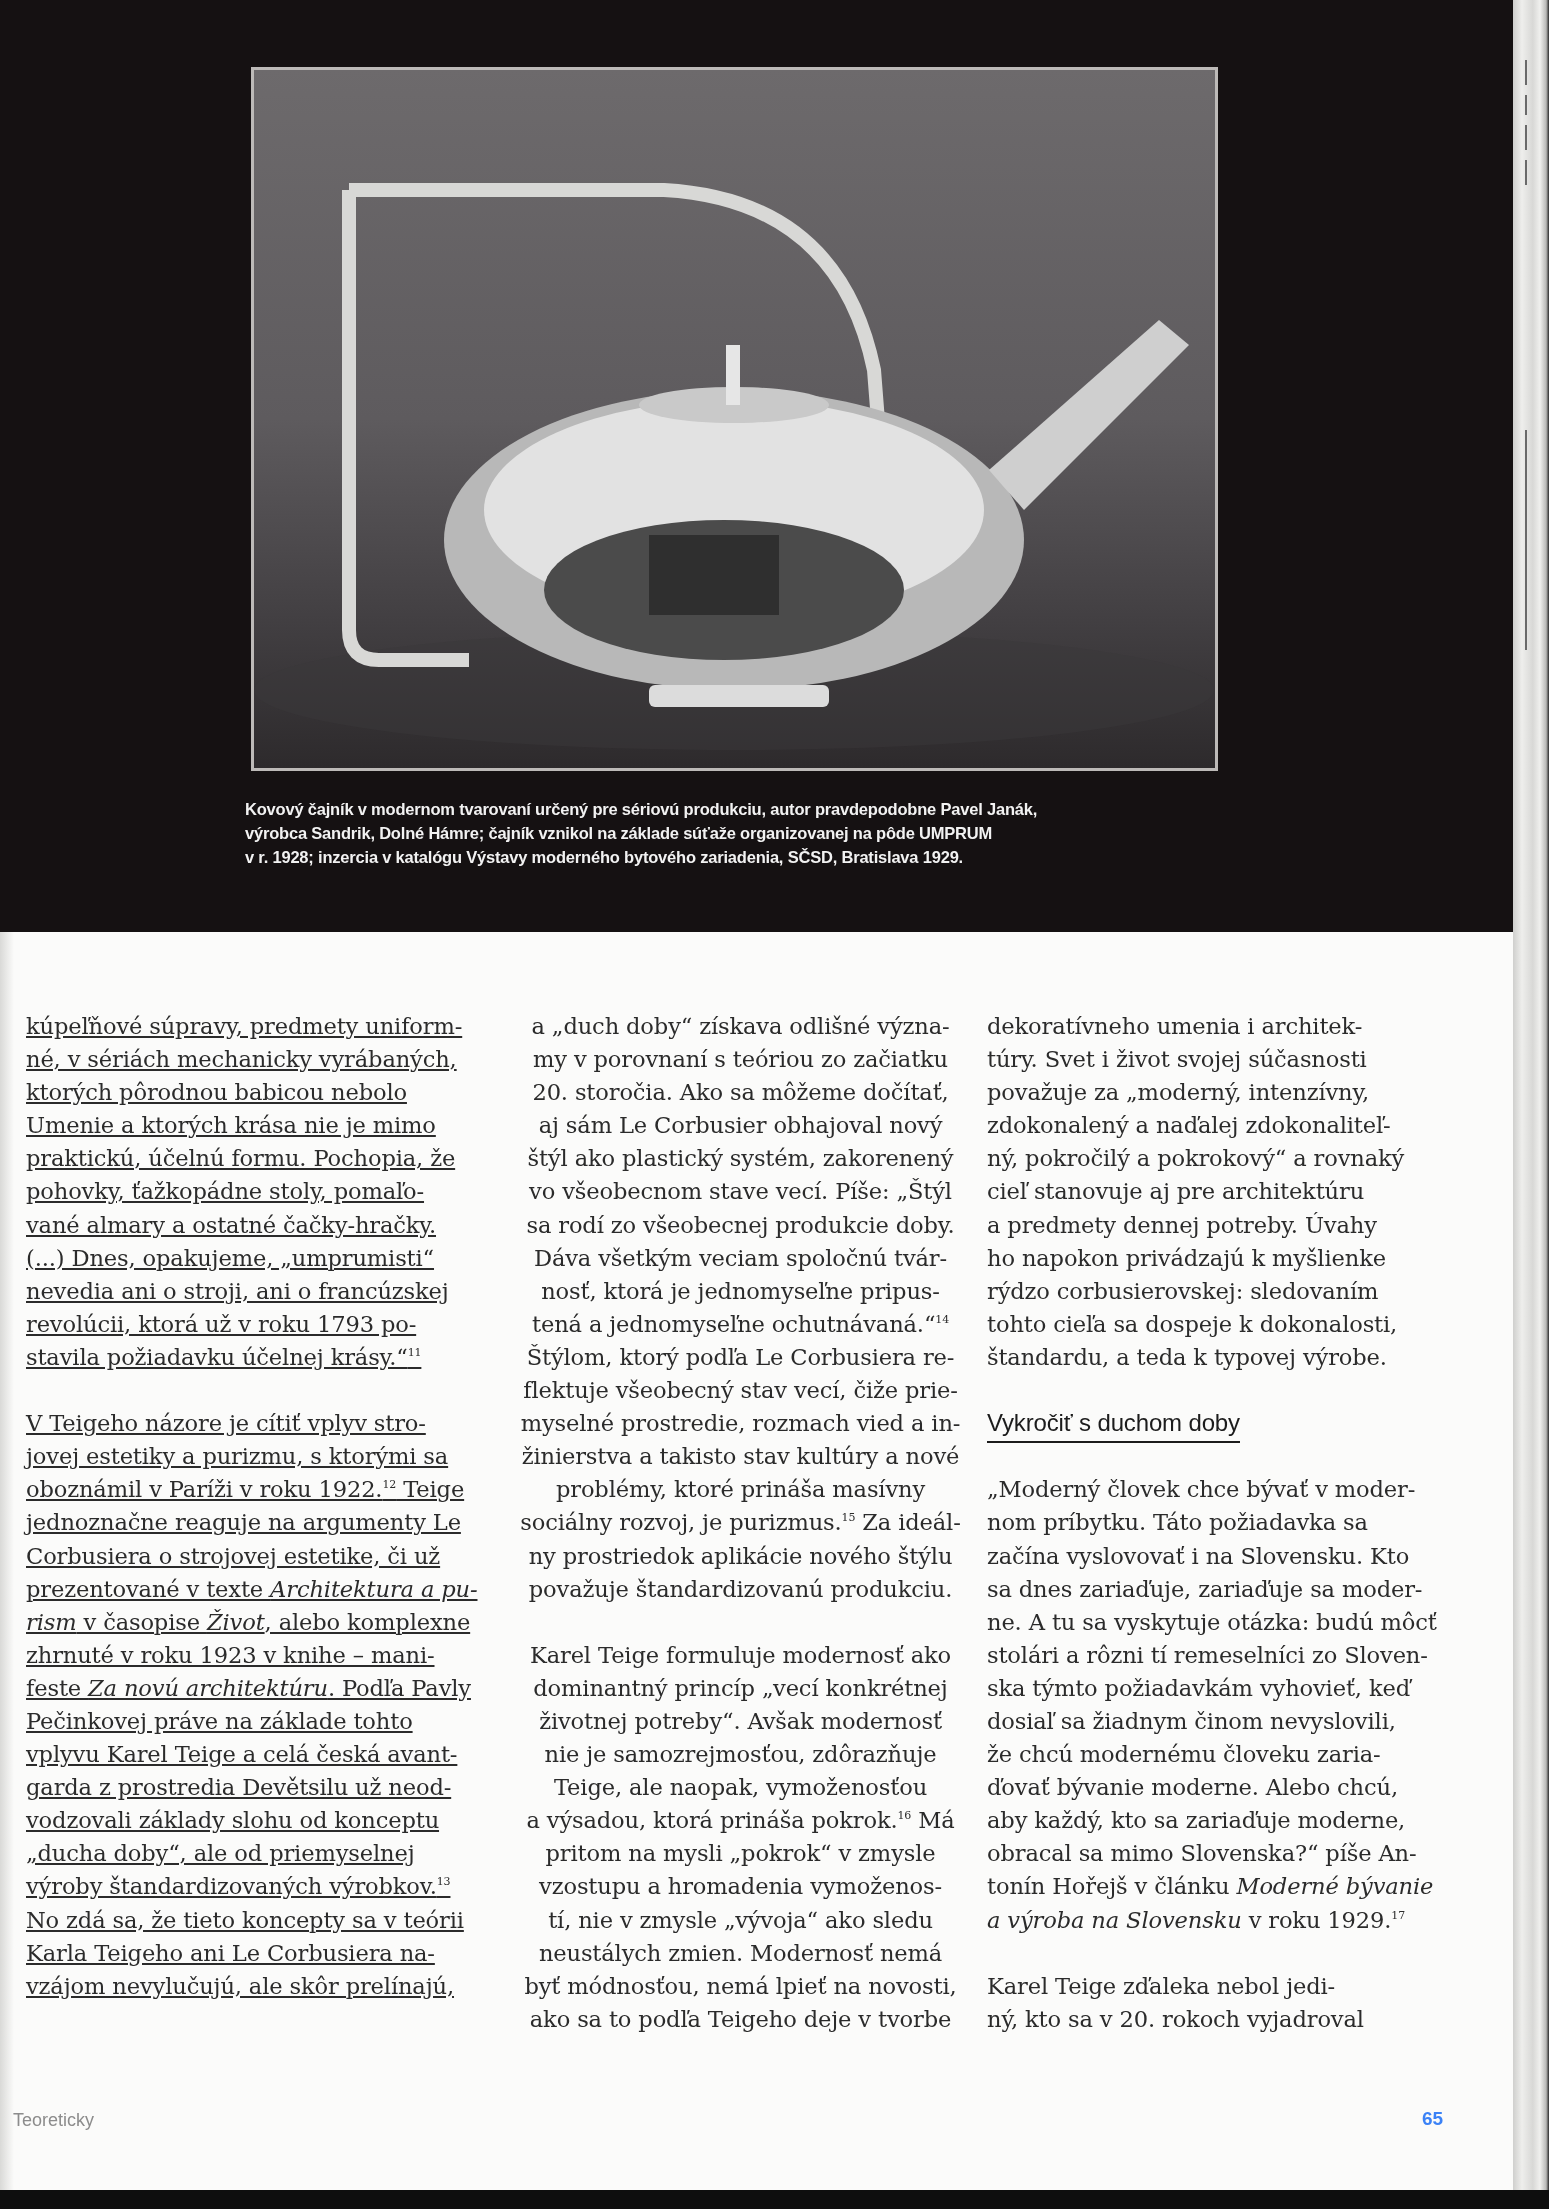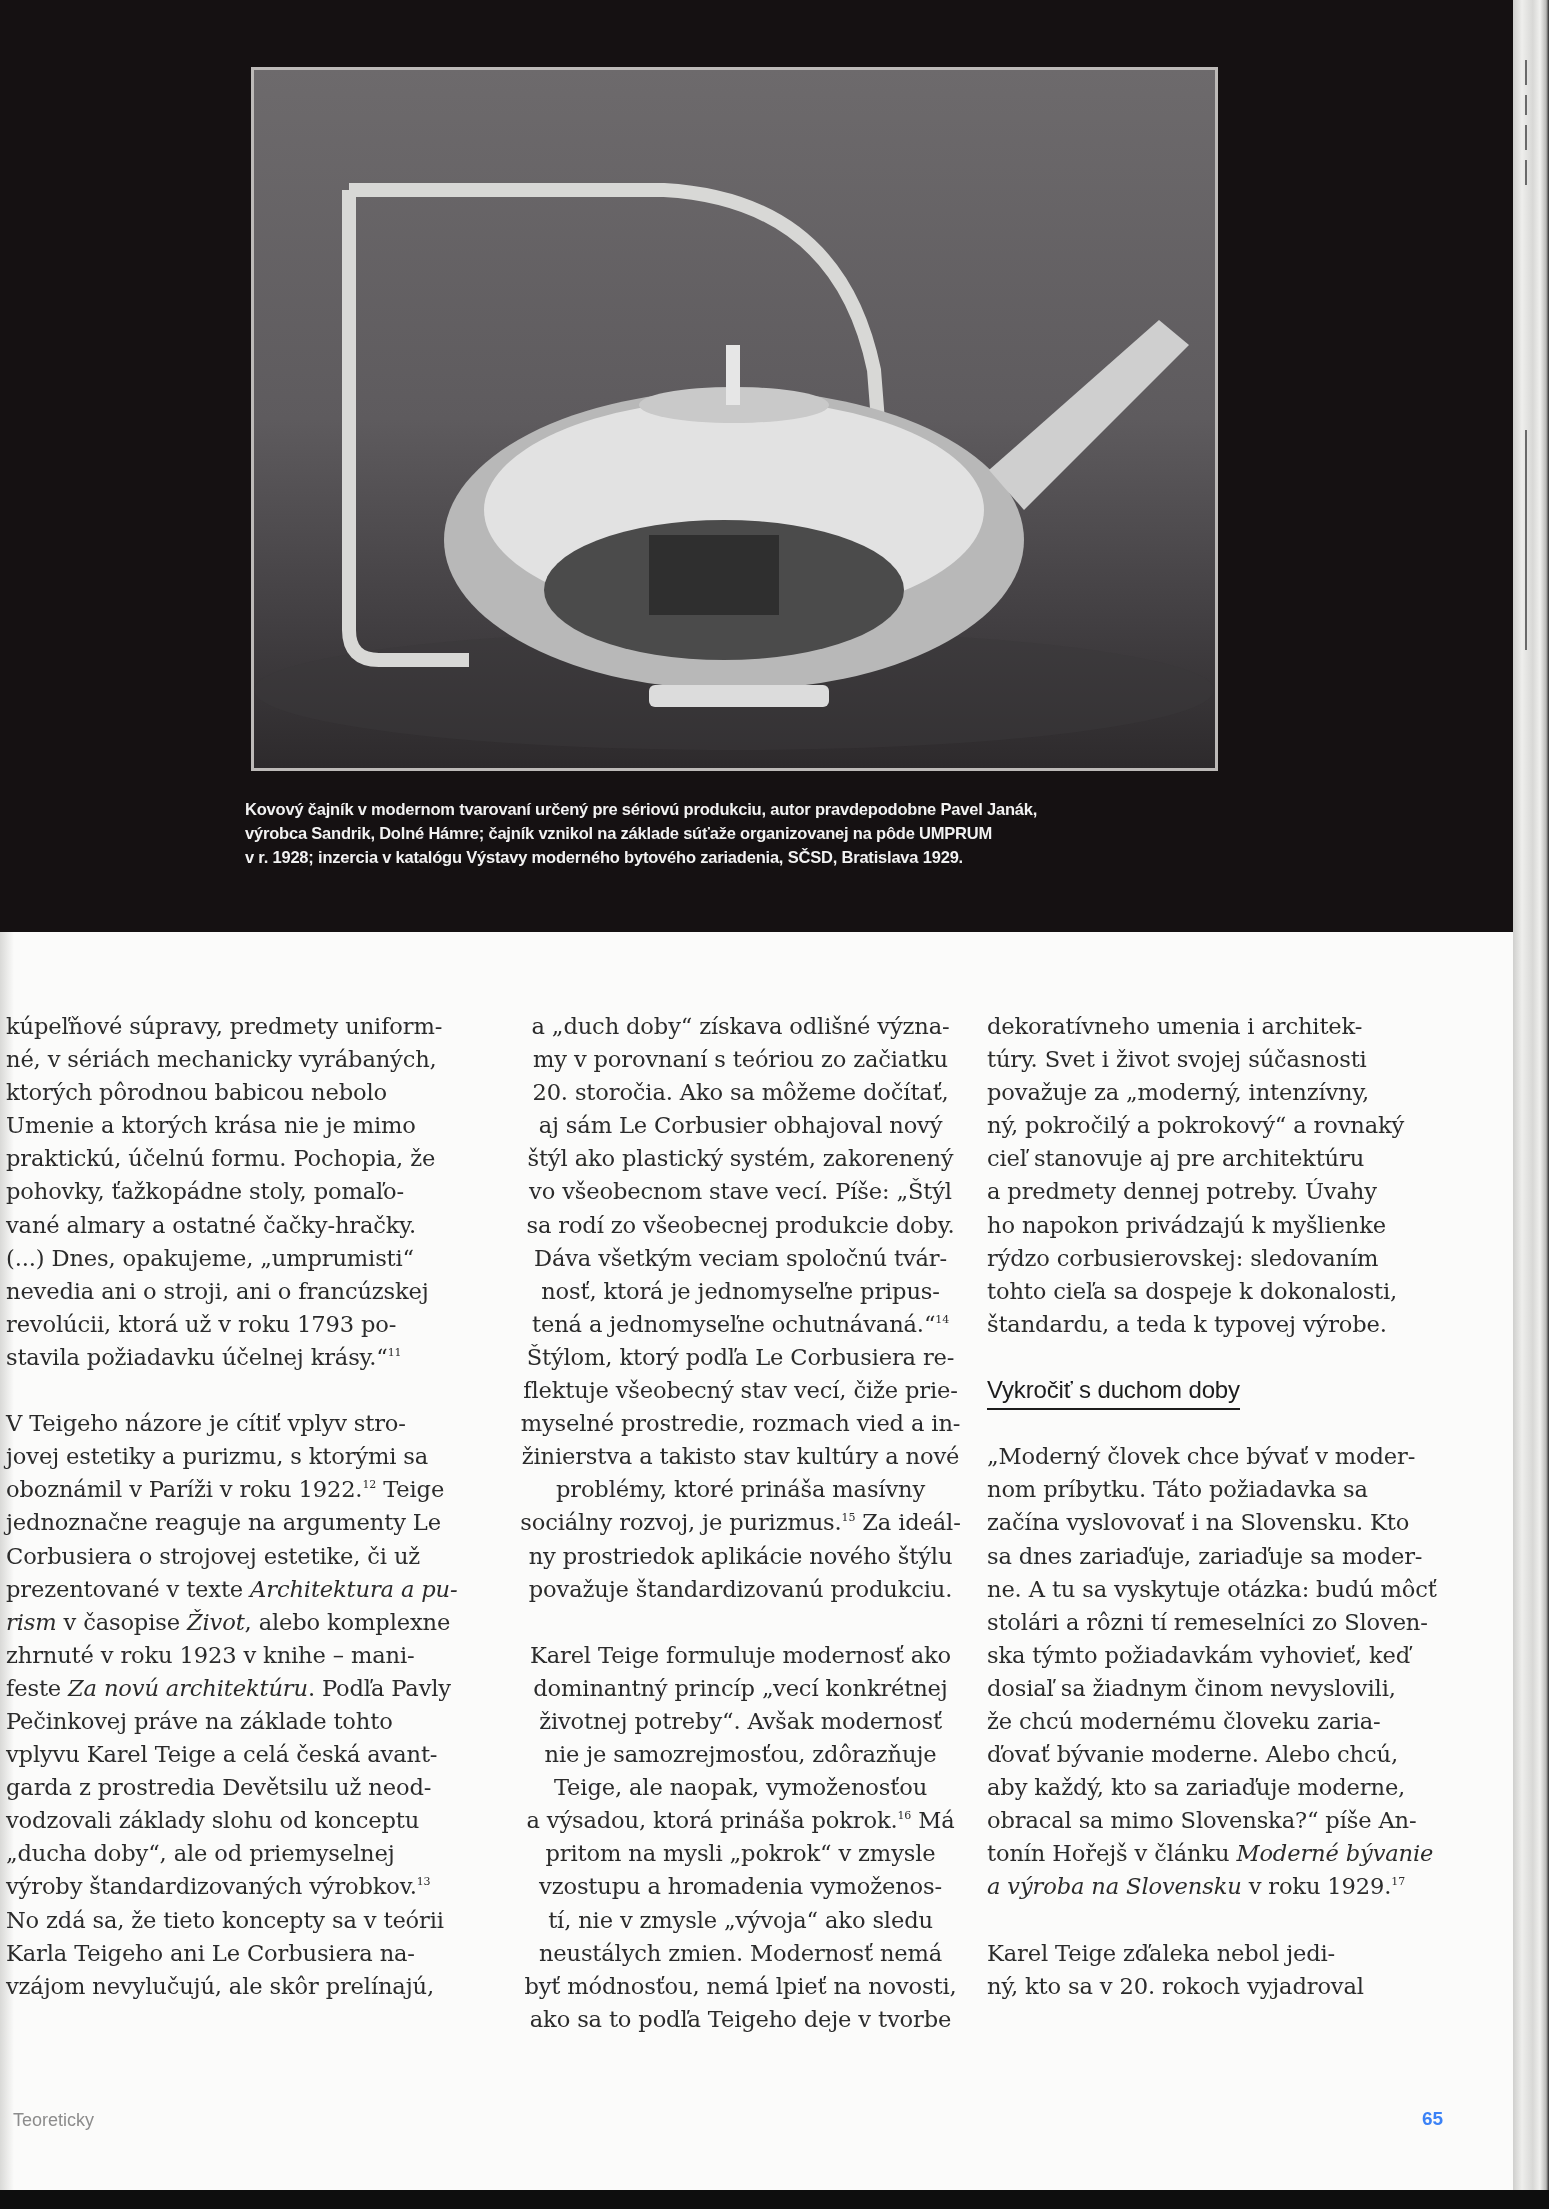--- a/index.html
+++ b/index.html
@@ -36,21 +36,21 @@
     .right-edge {
       position: absolute; left: 1513px; top: 0; width: 36px; height: 2190px;
       background: linear-gradient(to right, #cfcfcd 0%, #eeeeec 25%, #d8d8d6 55%, #f0f0ee 75%, #b9b9b7 92%, #2a2a2a 100%);
     }
     .right-edge .tick { position: absolute; left: 12px; width: 2px; background: #6a6a6a; }
     .column {
       position: absolute; top: 1010px; width: 475px;
       font-size: 22.6px; line-height: 33.1px; color: #2b2b2b;
       letter-spacing: -0.15px;
     }
-    .col-1 { left: 6px; }
+    .col-1 { left: 26px; text-decoration: underline; }
     .col-2 { left: 503px; text-align: center; }
     .col-3 { left: 987px; }
     .line { white-space: nowrap; height: 33.1px; }
     .gap { height: 33.1px; }
     .line sup { font-size: 11px; vertical-align: 9px; line-height: 0; }
     .line i { font-style: italic; }
     .section-heading {
       font-family: "Liberation Sans", sans-serif; font-weight: normal;
       font-size: 24px; color: #1c1c1c; height: 33.1px; line-height: 33.1px;
       display: inline-block; border-bottom: 2.5px solid #1c1c1c; line-height: 30px;
@@ -169,20 +169,21 @@
     <div class="line"><span>vzostupu a hromadenia vymoženos-</span></div>
     <div class="line"><span>tí, nie v zmysle „vývoja“ ako sledu</span></div>
     <div class="line"><span>neustálych zmien. Modernosť nemá</span></div>
     <div class="line"><span>byť módnosťou, nemá lpieť na novosti,</span></div>
     <div class="line"><span>ako sa to podľa Teigeho deje v tvorbe</span></div>
   </div>
 <div class="column col-3">
     <div class="line"><span>dekoratívneho umenia i architek-</span></div>
     <div class="line"><span>túry. Svet i život svojej súčasnosti</span></div>
     <div class="line"><span>považuje za „moderný, intenzívny,</span></div>
+    <div class="line"><span>zdokonalený a naďalej zdokonaliteľ-</span></div>
     <div class="line"><span>ný, pokročilý a pokrokový“ a rovnaký</span></div>
     <div class="line"><span>cieľ stanovuje aj pre architektúru</span></div>
     <div class="line"><span>a predmety dennej potreby. Úvahy</span></div>
     <div class="line"><span>ho napokon privádzajú k myšlienke</span></div>
     <div class="line"><span>rýdzo corbusierovskej: sledovaním</span></div>
     <div class="line"><span>tohto cieľa sa dospeje k dokonalosti,</span></div>
     <div class="line"><span>štandardu, a teda k typovej výrobe.</span></div>
     <div class="gap"></div>
     <div class="line"><span class="section-heading">Vykročiť s duchom doby</span></div>
     <div class="gap"></div>

